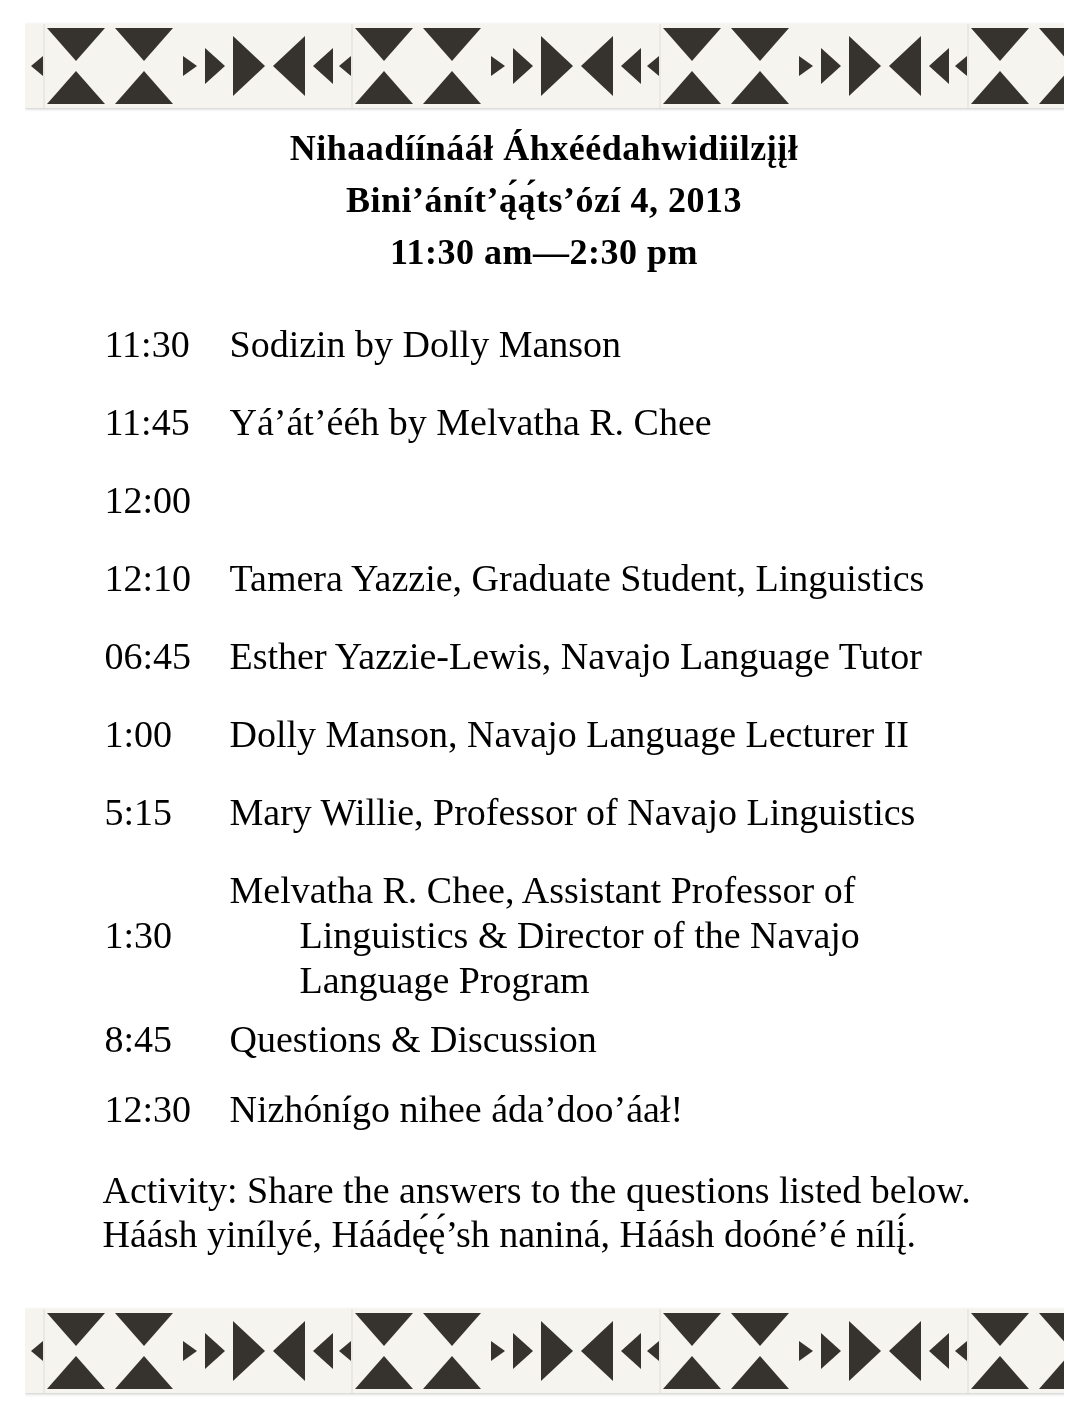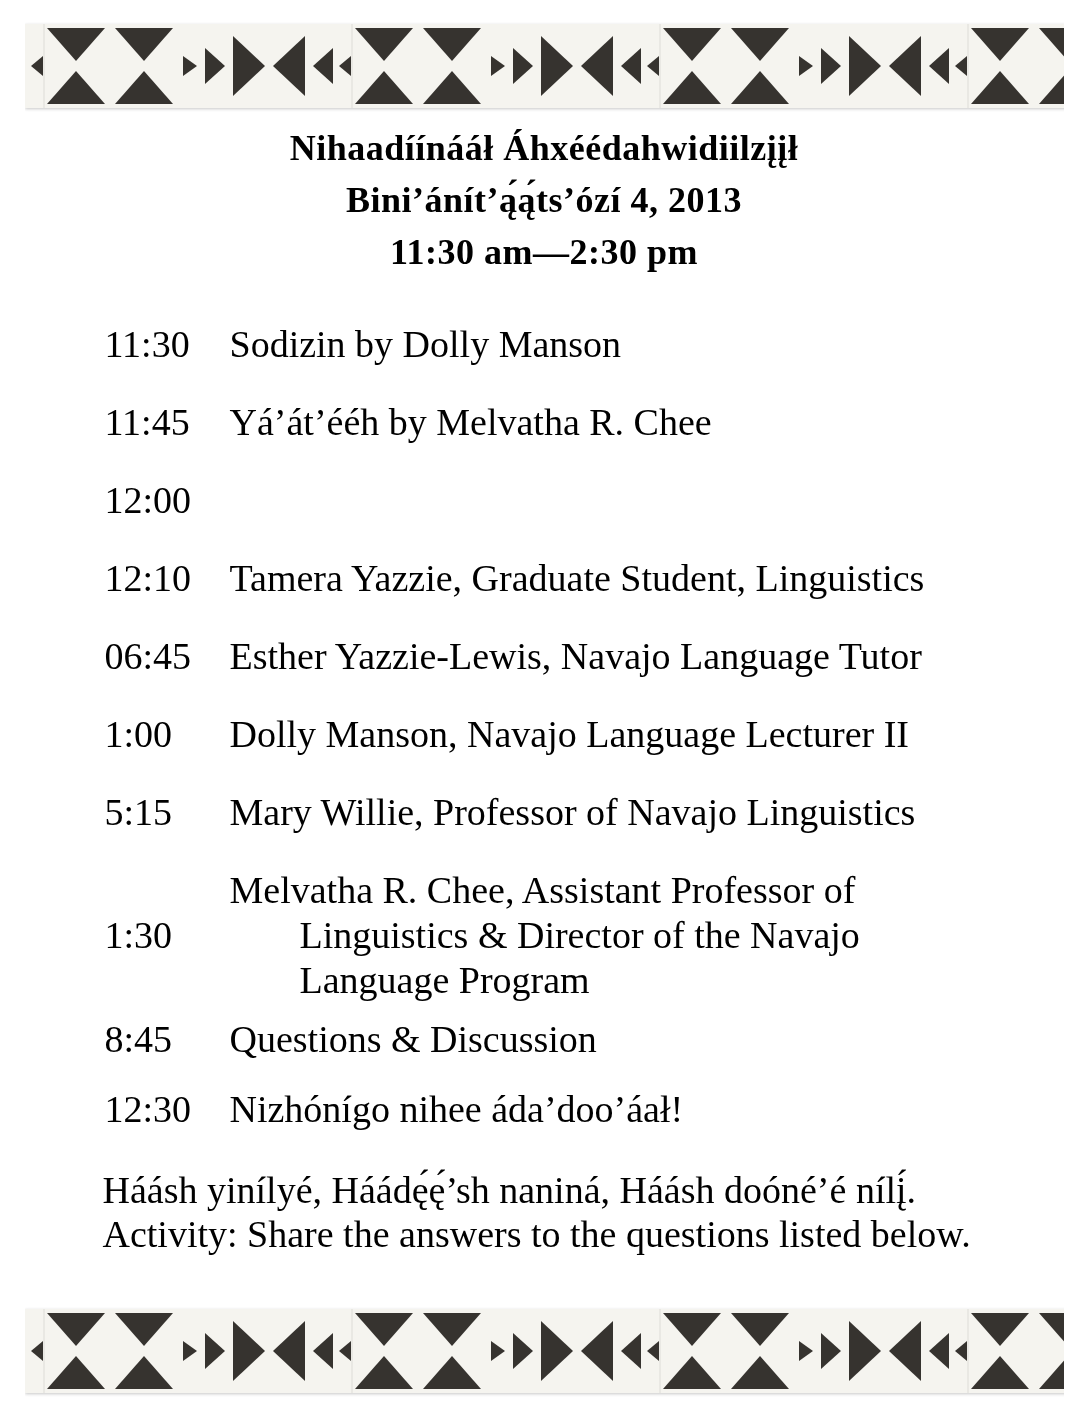--- a/index.html
+++ b/index.html
@@ -138,22 +138,22 @@
       <span class="time">8:45</span>
       <span class="desc">Questions &amp; Discussion</span>
     </div>
     <div class="row">
       <span class="time">12:30</span>
       <span class="desc">Nizhónígo nihee áda’doo’áał!</span>
     </div>
   </div>
 
   <div class="activity">
+    <div>Activity: Share the answers to the questions listed below.</div>
     <div>Háásh yinílyé, Háádę́ę́’sh naniná, Háásh doóné’é nílį́.</div>
-    <div>Activity: Share the answers to the questions listed below.</div>
   </div>
 
   <svg class="band band-bottom" width="1088" height="84" xmlns="http://www.w3.org/2000/svg" aria-hidden="true">
     <defs>
       <pattern id="triband-bottom" width="308" height="84" patternUnits="userSpaceOnUse" patternTransform="translate(20 0)">
         <rect x="0" y="0" width="308" height="84" fill="#f5f4ef"></rect>
         <rect x="306" y="0" width="2" height="84" fill="rgba(0,0,0,0.05)"></rect>
         <g fill="#36332f">
           <polygon points="2,4 60,4 31,37"></polygon>
           <polygon points="2,80 60,80 31,47"></polygon>

